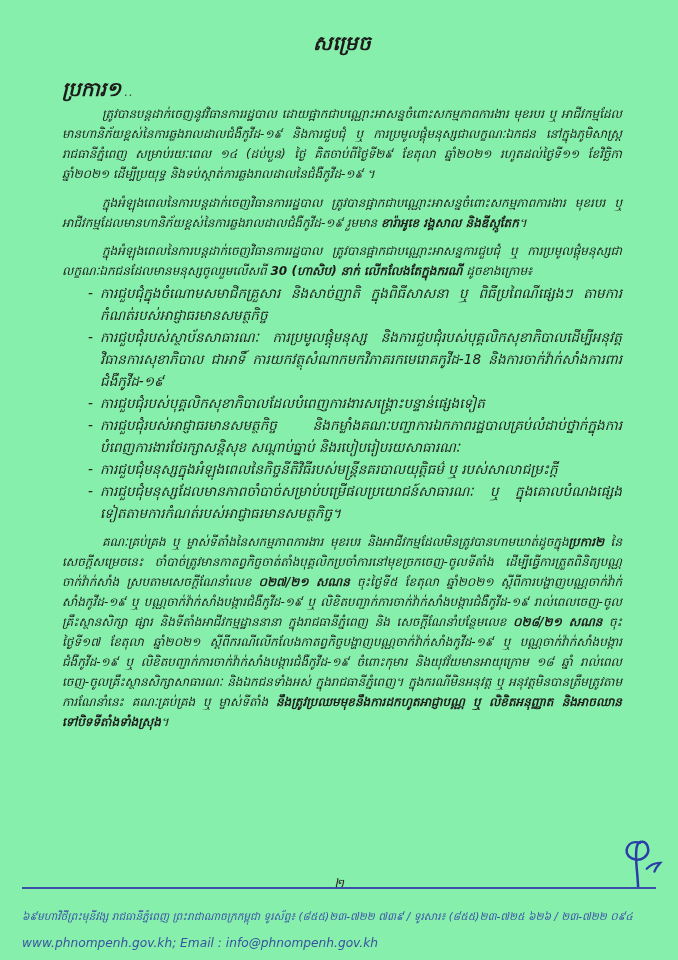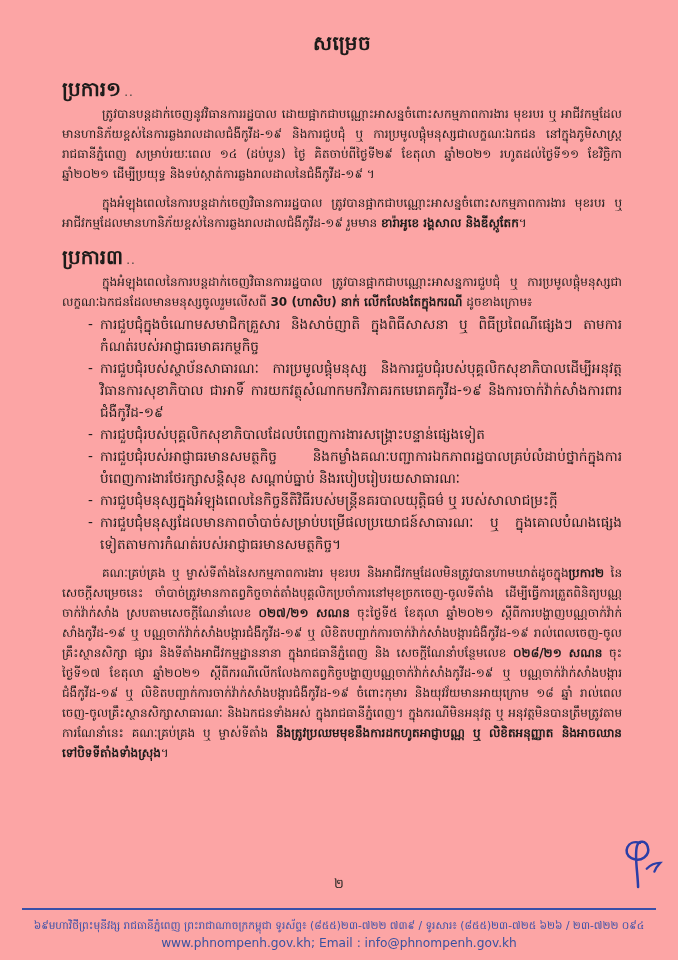--- a/index.html
+++ b/index.html
@@ -1,23 +1,24 @@
 <!DOCTYPE html>
 <html><head>
 <meta charset="utf-8">
 <style>
   html,body{margin:0;padding:0;background:#ffffff;}
   .page{
     position:relative;
     width:678px;height:960px;
-    background:#fca5a5;
+    background:#86efac;
     font-family:"DejaVu Sans","Liberation Sans",sans-serif;
     color:#1d1c1a;
     overflow:hidden;
     box-sizing:border-box;
+    font-style:italic;
   }
   .content{
     position:absolute;
     left:62px;right:56px;top:30px;
   }
   .doc-title{
     text-align:center;
     font-size:20px;
     font-weight:bold;
     margin:0 0 14px 0;
@@ -59,26 +60,26 @@
     bottom:66px;
     text-align:center;
     font-size:13px;
     color:#2a2925;
   }
   .footer{
     position:absolute;
     left:22px;right:22px;
     bottom:8px;
     border-top:2px solid #3a50a8;
-    padding-top:8px;
-    text-align:center;
+    padding-top:20px;
+    text-align:left;
     color:#3a50a8;
   }
   .footer .address{font-size:10.6px;line-height:1.5;}
-  .footer .web{font-size:12.2px;line-height:1.5;color:#3952a0;}
+  .footer .web{font-size:12.2px;line-height:1.5;color:#3952a0;margin-top:9px;}
   .signature{
     position:absolute;
     right:14px;
     bottom:70px;
     width:48px;height:56px;
   }
 </style>
 </head>
 <body>
 
@@ -92,32 +93,29 @@
         <span class="h">ប្រការ១</span><span class="dots">..</span>
       </div>
       <p class="body"><span>ត្រូវបានបន្តដាក់ចេញនូវវិធានការរដ្ឋបាល ដោយផ្អាកជាបណ្ណោះអាសន្នចំពោះសកម្មភាពការងារ មុខរបរ ឬ អាជីវកម្មដែលមានហានិភ័យខ្ពស់នៃការឆ្លងរាលដាលជំងឺកូវីដ-១៩ និងការជួបជុំ ឬ ការប្រមូលផ្តុំមនុស្សជាលក្ខណៈឯកជន នៅក្នុងភូមិសាស្ត្ររាជធានីភ្នំពេញ សម្រាប់រយៈពេល ១៤ (ដប់បួន) ថ្ងៃ គិតចាប់ពីថ្ងៃទី២៩ ខែតុលា ឆ្នាំ២០២១ រហូតដល់ថ្ងៃទី១១ ខែវិច្ឆិកា ឆ្នាំ២០២១ ដើម្បីប្រយុទ្ធ និងទប់ស្កាត់ការឆ្លងរាលដាលនៃជំងឺកូវីដ-១៩ ។</span></p>
     </div>
 
     <div class="section">
       <p class="body"><span>ក្នុងអំឡុងពេលនៃការបន្តដាក់ចេញវិធានការរដ្ឋបាល ត្រូវបានផ្អាកជាបណ្ណោះអាសន្នចំពោះសកម្មភាពការងារ មុខរបរ ឬ អាជីវកម្មដែលមានហានិភ័យខ្ពស់នៃការឆ្លងរាលដាលជំងឺកូវីដ-១៩ រួមមាន </span><span class="b">ខារ៉ាអូខេ រង្គសាល និងឌីស្កូតែក</span><span>។</span></p>
     </div>
 
     <div class="section">
-      <div class="sec-head">
-        <span class="h">ប្រការ៣</span><span class="dots">..</span>
-      </div>
       <p class="body"><span>ក្នុងអំឡុងពេលនៃការបន្តដាក់ចេញវិធានការរដ្ឋបាល ត្រូវបានផ្អាកជាបណ្ណោះអាសន្នការជួបជុំ ឬ ការប្រមូលផ្តុំមនុស្សជាលក្ខណៈឯកជនដែលមានមនុស្សចូលរួមលើសពី </span><span class="b">30 (ហាសិប) នាក់ លើកលែងតែក្នុងករណី</span><span> ដូចខាងក្រោម៖</span></p>
       <ul class="bullets">
         <li>
             <span class="marker">-</span>
-            <span class="btxt">ការជួបជុំក្នុងចំណោមសមាជិកគ្រួសារ និងសាច់ញាតិ ក្នុងពិធីសាសនា ឬ ពិធីប្រពៃណីផ្សេងៗ តាមការកំណត់របស់អាជ្ញាធរមាគរកម្ថកិច្ច</span>
+            <span class="btxt">ការជួបជុំក្នុងចំណោមសមាជិកគ្រួសារ និងសាច់ញាតិ ក្នុងពិធីសាសនា ឬ ពិធីប្រពៃណីផ្សេងៗ តាមការកំណត់របស់អាជ្ញាធរមានសមត្ថកិច្ច</span>
           </li>
         <li>
             <span class="marker">-</span>
-            <span class="btxt">ការជួបជុំរបស់ស្ថាប័នសាធារណៈ ការប្រមូលផ្តុំមនុស្ស និងការជួបជុំរបស់បុគ្គលិកសុខាភិបាលដើម្បីអនុវត្តវិធានការសុខាភិបាល ជាអាទិ៍ ការយកវត្ថុសំណាកមកវិភាគរកមេរោគកូវីដ-១៩ និងការចាក់វ៉ាក់សាំងការពារជំងឺកូវីដ-១៩</span>
+            <span class="btxt">ការជួបជុំរបស់ស្ថាប័នសាធារណៈ ការប្រមូលផ្តុំមនុស្ស និងការជួបជុំរបស់បុគ្គលិកសុខាភិបាលដើម្បីអនុវត្តវិធានការសុខាភិបាល ជាអាទិ៍ ការយកវត្ថុសំណាកមកវិភាគរកមេរោគកូវីដ-18 និងការចាក់វ៉ាក់សាំងការពារជំងឺកូវីដ-១៩</span>
           </li>
         <li>
             <span class="marker">-</span>
             <span class="btxt">ការជួបជុំរបស់បុគ្គលិកសុខាភិបាលដែលបំពេញការងារសង្គ្រោះបន្ទាន់ផ្សេងទៀត</span>
           </li>
         <li>
             <span class="marker">-</span>
             <span class="btxt">ការជួបជុំរបស់អាជ្ញាធរមានសមត្ថកិច្ច និងកម្លាំងគណៈបញ្ជាការឯកភាពរដ្ឋបាលគ្រប់លំដាប់ថ្នាក់ក្នុងការបំពេញការងារថែរក្សាសន្តិសុខ សណ្តាប់ធ្នាប់ និងរបៀបរៀបរយសាធារណៈ</span>
           </li>
         <li>

